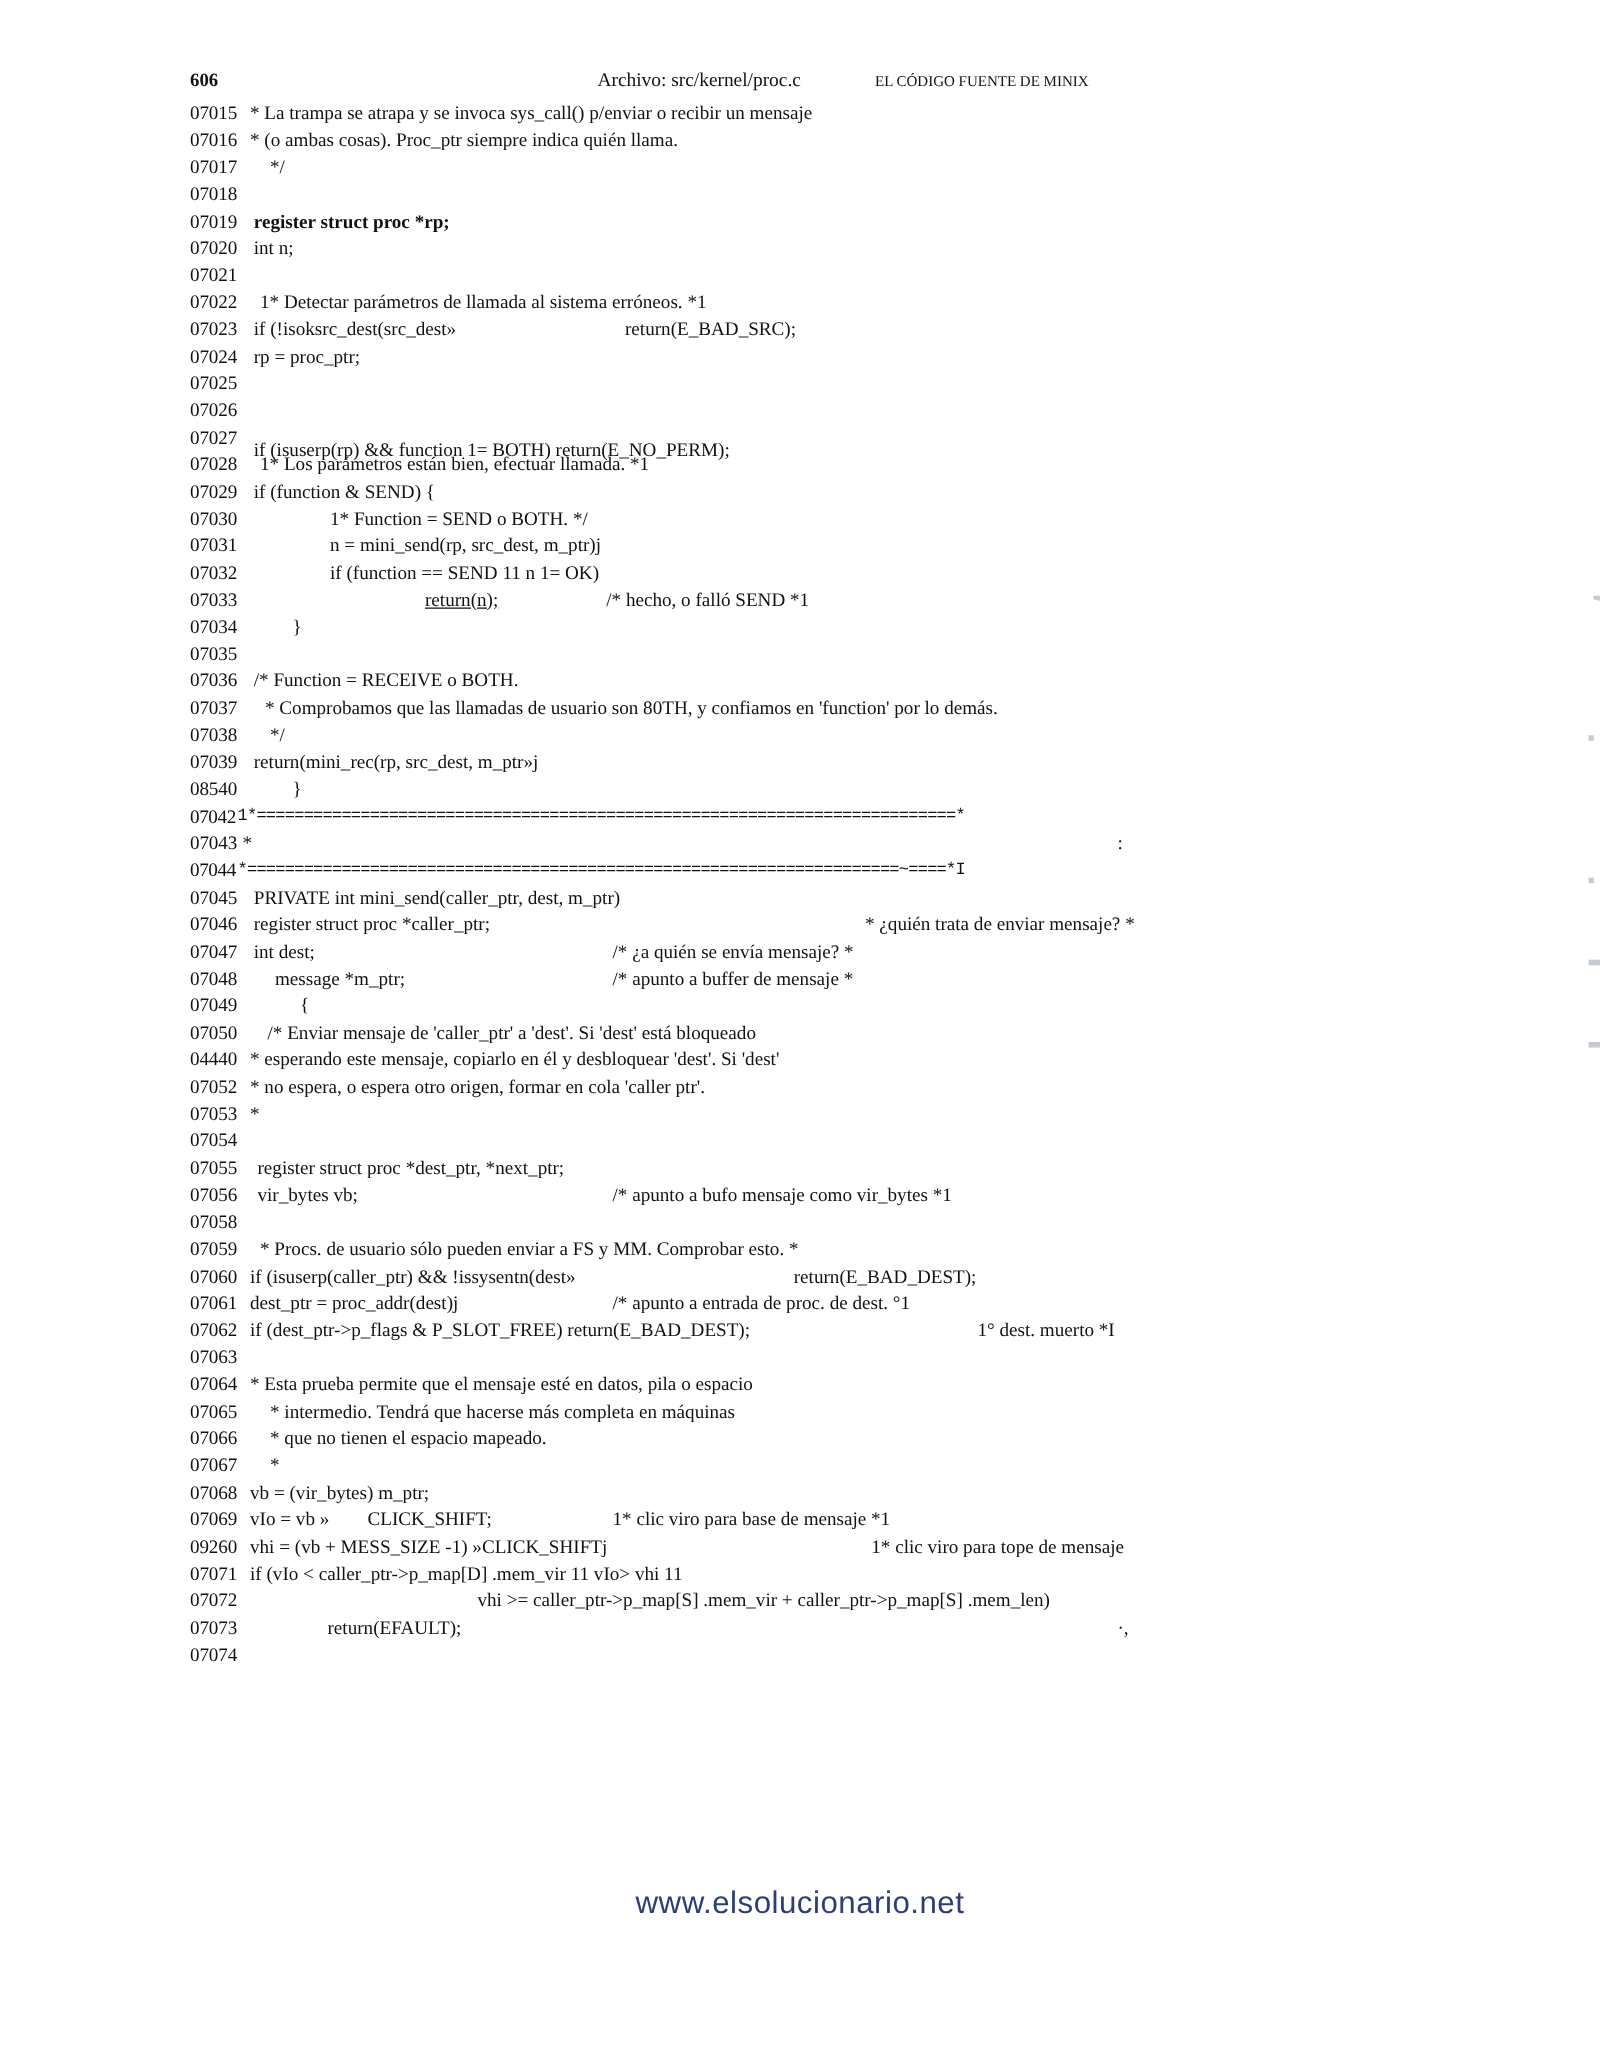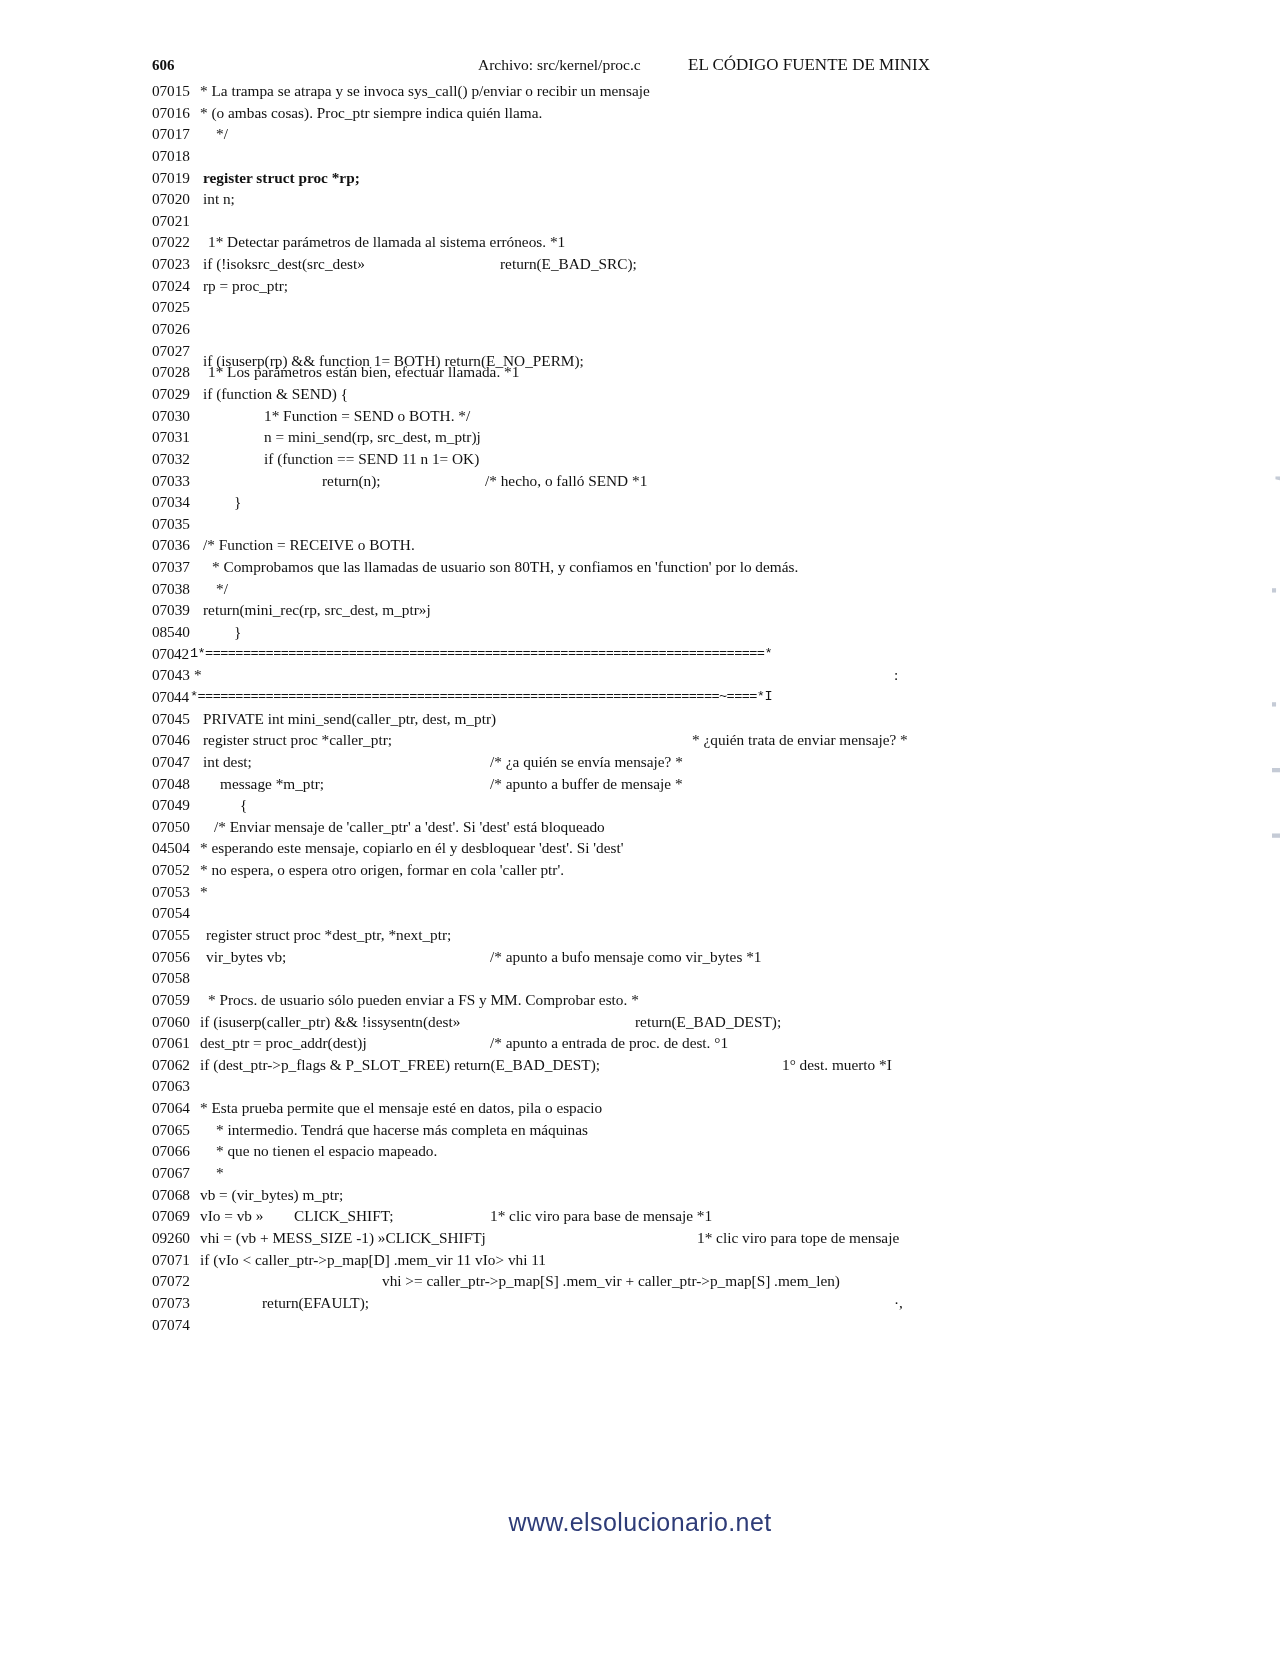--- a/index.html
+++ b/index.html
@@ -35,24 +35,24 @@
     font-size: 15px;
   }
   #page-header .file-label {
     position: absolute;
     left: 326px;
     top: 0;
     white-space: nowrap;
   }
   #page-header .book-title {
     position: absolute;
-    left: 536px;
+    left: 548px;
     top: 0;
     white-space: nowrap;
-    font-size: 17px;
+    font-size: 12px;
   }
 
   
   #listing {
     position: absolute;
     left: 0;
     top: 80px;
     width: 1280px;
   }
   .code-line {
@@ -136,38 +136,38 @@
     <div class="code-line"><span class="ln">07023</span><span class="src" style="left: 203px;">if (!isoksrc_dest(src_dest»</span><span class="tail" style="left: 500px;">return(E_BAD_SRC);</span></div>
     <div class="code-line"><span class="ln">07024</span><span class="src" style="left: 203px;">rp = proc_ptr;</span></div>
     <div class="code-line"><span class="ln">07025</span></div>
     <div class="code-line"><span class="ln">07026</span><span class="src" style="left: 203px; margin-top: 32px;">if (isuserp(rp) &amp;&amp; function 1= BOTH) return(E_NO_PERM);</span></div>
     <div class="code-line"><span class="ln">07027</span></div>
     <div class="code-line"><span class="ln">07028</span><span class="src" style="left: 208px;">1* Los parámetros están bien, efectuar llamada. *1</span></div>
     <div class="code-line"><span class="ln">07029</span><span class="src" style="left: 203px;">if (function &amp; SEND) {</span></div>
     <div class="code-line"><span class="ln">07030</span><span class="src" style="left: 264px;">1* Function = SEND o BOTH. */</span></div>
     <div class="code-line"><span class="ln">07031</span><span class="src" style="left: 264px;">n = mini_send(rp, src_dest, m_ptr)j</span></div>
     <div class="code-line"><span class="ln">07032</span><span class="src" style="left: 264px;">if (function == SEND 11 n 1= OK)</span></div>
-    <div class="code-line"><span class="ln">07033</span><span class="src" style="left: 322px;">return(n);</span><span class="tail" style="left: 485px;">/* hecho, o falló SEND *1</span></div>
+    <div class="code-line"><span class="ln">07033</span><span class="src" style="left: 340px; text-decoration: underline;">return(n);</span><span class="tail" style="left: 485px;">/* hecho, o falló SEND *1</span></div>
     <div class="code-line"><span class="ln">07034</span><span class="src" style="left: 234px;">}</span></div>
     <div class="code-line"><span class="ln">07035</span></div>
     <div class="code-line"><span class="ln">07036</span><span class="src" style="left: 203px;">/* Function = RECEIVE o BOTH.</span></div>
     <div class="code-line"><span class="ln">07037</span><span class="src" style="left: 212px;">* Comprobamos que las llamadas de usuario son 80TH, y confiamos en 'function' por lo demás.</span></div>
     <div class="code-line"><span class="ln">07038</span><span class="src" style="left: 216px;">*/</span></div>
     <div class="code-line"><span class="ln">07039</span><span class="src" style="left: 203px;">return(mini_rec(rp, src_dest, m_ptr»j</span></div>
     <div class="code-line"><span class="ln">08540</span><span class="src" style="left: 234px;">}</span></div>
     <div class="code-line banner"><span class="ln">07042</span><span class="src rule-text" style="left: 190px;">1*==========================================================================*</span></div>
     <div class="code-line"><span class="ln">07043</span><span class="src" style="left: 194px;">*</span><span class="tail" style="left: 894px;">:</span></div>
     <div class="code-line banner"><span class="ln">07044</span><span class="src rule-text" style="left: 190px;">*=====================================================================~====*I</span></div>
     <div class="code-line"><span class="ln">07045</span><span class="src" style="left: 203px;">PRIVATE int mini_send(caller_ptr, dest, m_ptr)</span></div>
     <div class="code-line"><span class="ln">07046</span><span class="src" style="left: 203px;">register struct proc *caller_ptr;</span><span class="tail" style="left: 692px;">* ¿quién trata de enviar mensaje? *</span></div>
     <div class="code-line"><span class="ln">07047</span><span class="src" style="left: 203px;">int dest;</span><span class="tail" style="left: 490px;">/* ¿a quién se envía mensaje? *</span></div>
     <div class="code-line"><span class="ln">07048</span><span class="src" style="left: 220px;">message *m_ptr;</span><span class="tail" style="left: 490px;">/* apunto a buffer de mensaje *</span></div>
     <div class="code-line"><span class="ln">07049</span><span class="src" style="left: 240px;">{</span></div>
     <div class="code-line"><span class="ln">07050</span><span class="src" style="left: 214px;">/* Enviar mensaje de 'caller_ptr' a 'dest'. Si 'dest' está bloqueado</span></div>
-    <div class="code-line"><span class="ln">04504</span><span class="src" style="left: 200px;">* esperando este mensaje, copiarlo en él y desbloquear 'dest'. Si 'dest'</span></div>
+    <div class="code-line"><span class="ln">04440</span><span class="src" style="left: 200px;">* esperando este mensaje, copiarlo en él y desbloquear 'dest'. Si 'dest'</span></div>
     <div class="code-line"><span class="ln">07052</span><span class="src" style="left: 200px;">* no espera, o espera otro origen, formar en cola 'caller ptr'.</span></div>
     <div class="code-line"><span class="ln">07053</span><span class="src" style="left: 200px;">*</span></div>
     <div class="code-line"><span class="ln">07054</span></div>
     <div class="code-line"><span class="ln">07055</span><span class="src" style="left: 206px;">register struct proc *dest_ptr, *next_ptr;</span></div>
     <div class="code-line"><span class="ln">07056</span><span class="src" style="left: 206px;">vir_bytes vb;</span><span class="tail" style="left: 490px;">/* apunto a bufo mensaje como vir_bytes *1</span></div>
     <div class="code-line"><span class="ln">07058</span></div>
     <div class="code-line"><span class="ln">07059</span><span class="src" style="left: 208px;">* Procs. de usuario sólo pueden enviar a FS y MM. Comprobar esto. *</span></div>
     <div class="code-line"><span class="ln">07060</span><span class="src" style="left: 200px;">if (isuserp(caller_ptr) &amp;&amp; !issysentn(dest»</span><span class="tail" style="left: 635px;">return(E_BAD_DEST);</span></div>
     <div class="code-line"><span class="ln">07061</span><span class="src" style="left: 200px;">dest_ptr = proc_addr(dest)j</span><span class="tail" style="left: 490px;">/* apunto a entrada de proc. de dest. °1</span></div>
     <div class="code-line"><span class="ln">07062</span><span class="src" style="left: 200px;">if (dest_ptr-&gt;p_flags &amp; P_SLOT_FREE) return(E_BAD_DEST);</span><span class="tail" style="left: 782px;">1° dest. muerto *I</span></div>

